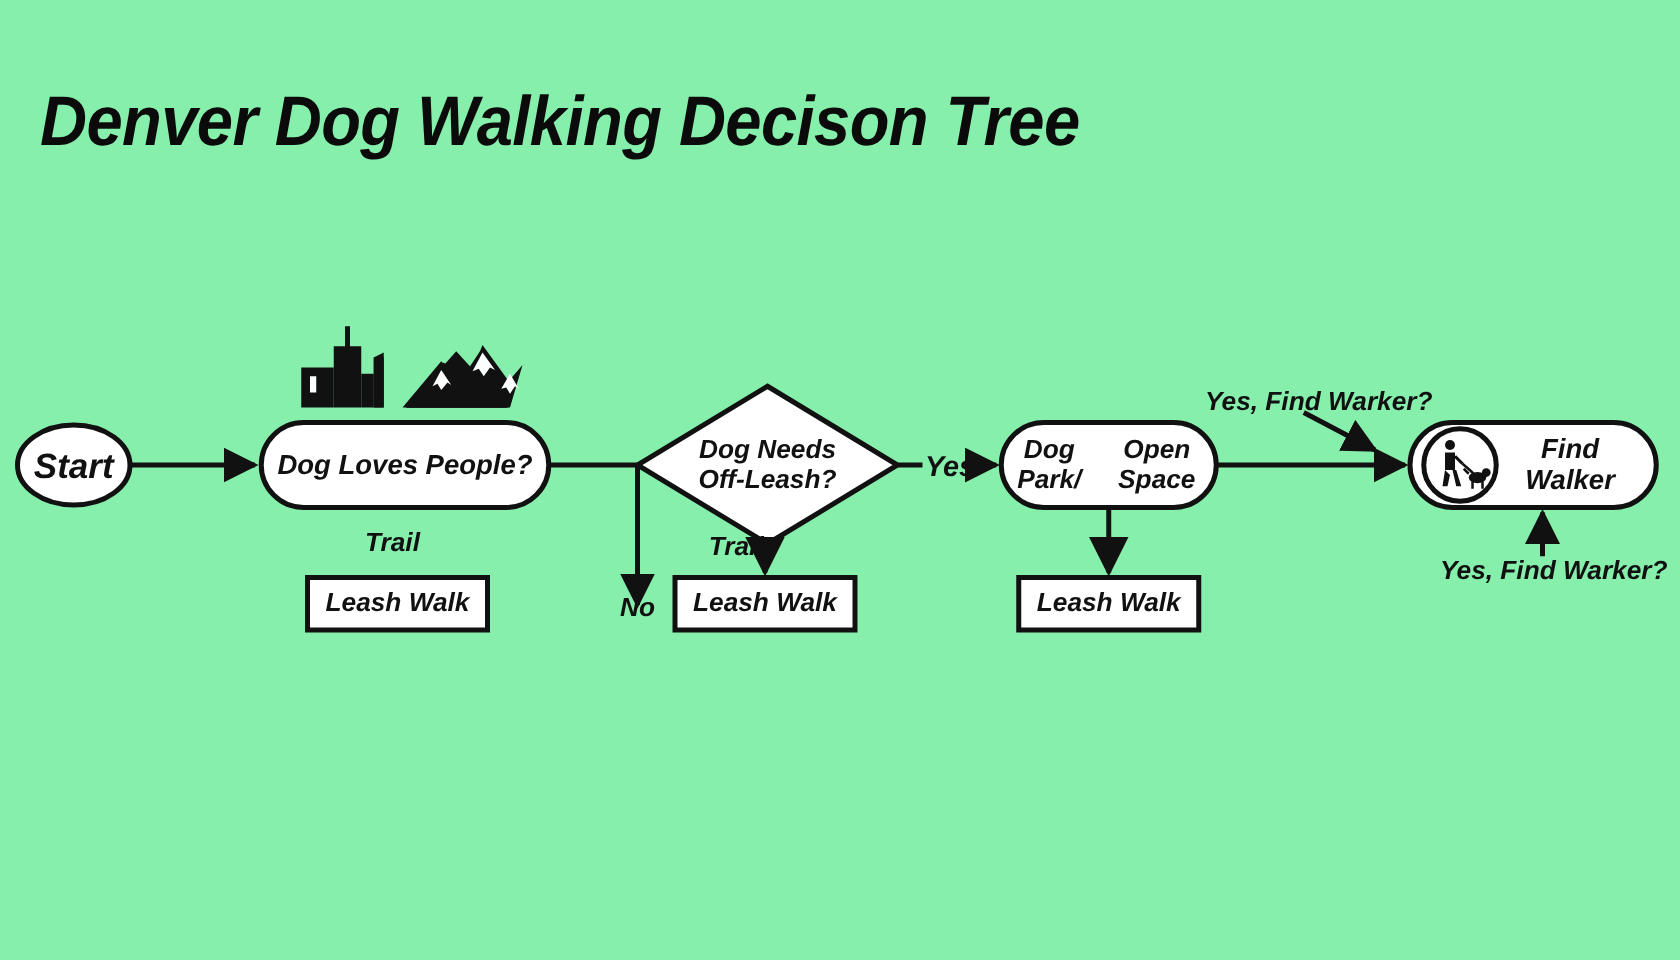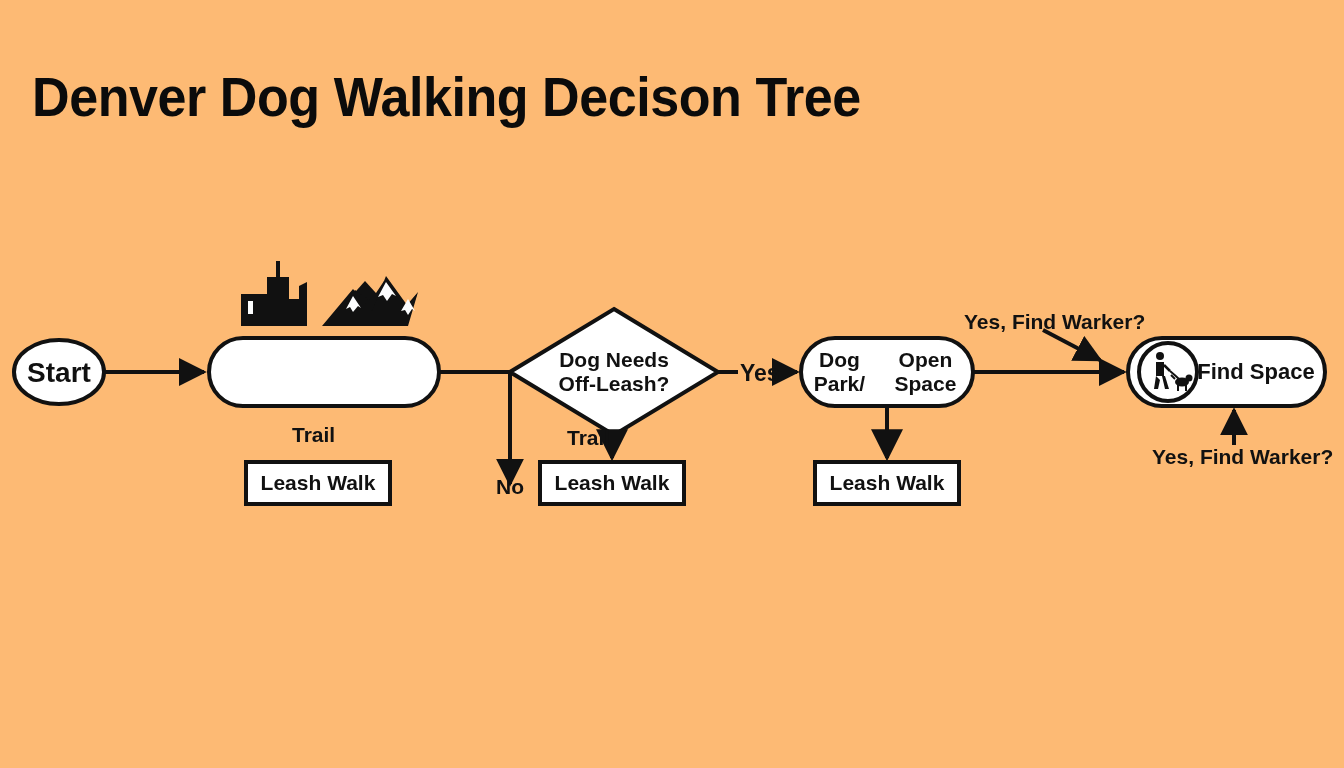--- a/index.html
+++ b/index.html
@@ -60,21 +60,21 @@
     pointer-events: none;
   }
   .node-hit {
     position: absolute;
     cursor: default;
   }
 </style>
 </head>
 <body>
 
-<div id="canvas" style="background: #fdba74;">
+<div id="canvas" style="background: #86efac; font-style: italic;">
 
   <div class="title">Denver Dog Walking Decison Tree</div>
 
   <svg id="diagram-svg" viewBox="0 0 1344 768" xmlns="http://www.w3.org/2000/svg">
     <defs>
       <marker id="arrow" viewBox="0 0 10 10" refX="9" refY="5" markerWidth="7" markerHeight="7" orient="auto-start-reverse">
         <path d="M 0 0 L 10 5 L 0 10 z" fill="#111111"></path>
       </marker>
       <marker id="arrowbig" viewBox="0 0 10 10" refX="9" refY="5" markerWidth="8" markerHeight="8" orient="auto-start-reverse">
         <path d="M 0 0 L 10 5 L 0 10 z" fill="#111111"></path>
@@ -160,32 +160,33 @@
 
       <rect x="1177" y="385" width="2" height="6" fill="#111111"></rect>
       <rect x="1185" y="385" width="2" height="6" fill="#111111"></rect>
 
       <path d="M1175 379 l-4 -4" stroke="#111111" stroke-width="2" fill="none"></path>
     </g>
   </svg>
 
   <div class="node-label" style="left:14px; top:341px; width:90px; height:63px; font-size:28px;">Start</div>
 
+  <div class="node-label" style="left:209px; top:338px; width:230px; height:68px; font-size:22px;">Dog Loves People?</div>
 
   <div class="node-label" style="left:514px; top:338px; width:200px; height:68px; font-size:21px; flex-direction:column;">
     <span>Dog Needs</span>
     <span>Off-Leash?</span>
   </div>
 
   <div class="node-label" style="left:801px; top:338px; width:172px; height:68px; font-size:21px; ">
     <span>Dog Park/</span>
     <span>Open Space</span>
   </div>
 
-  <div class="node-label" style="left:1196px; top:338px; width:120px; height:68px; font-size:22px;">Find Space</div>
+  <div class="node-label" style="left:1196px; top:338px; width:120px; height:68px; font-size:22px;">Find Walker</div>
 
   <div class="node-label" style="left:246px; top:462px; width:144px; height:42px; font-size:21px;">Leash Walk</div>
 
   <div class="node-label" style="left:540px; top:462px; width:144px; height:42px; font-size:21px;">Leash Walk</div>
 
   <div class="node-label" style="left:815px; top:462px; width:144px; height:42px; font-size:21px;">Leash Walk</div>
 
   <div class="edge-label" style="left:292px; top:423px; font-size:21px;">Trail</div>
 
   <div class="edge-label" style="left:567px; top:426px; font-size:21px;">Trail</div>

